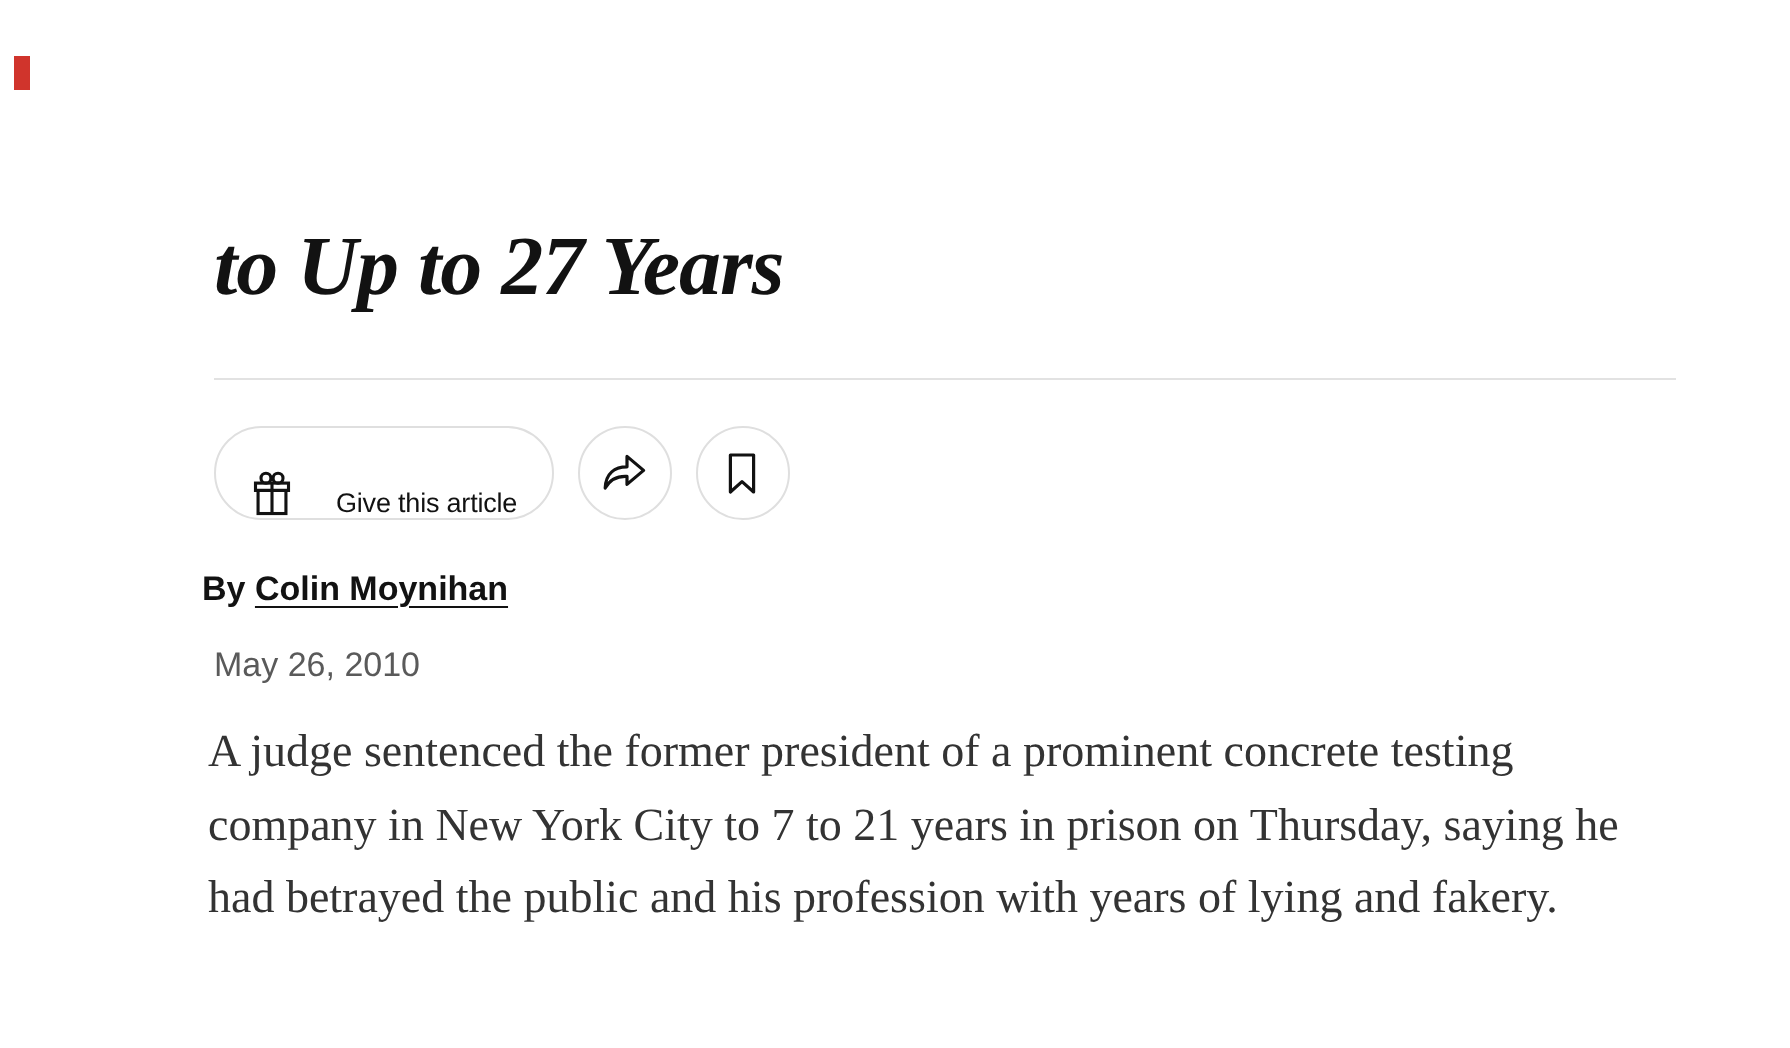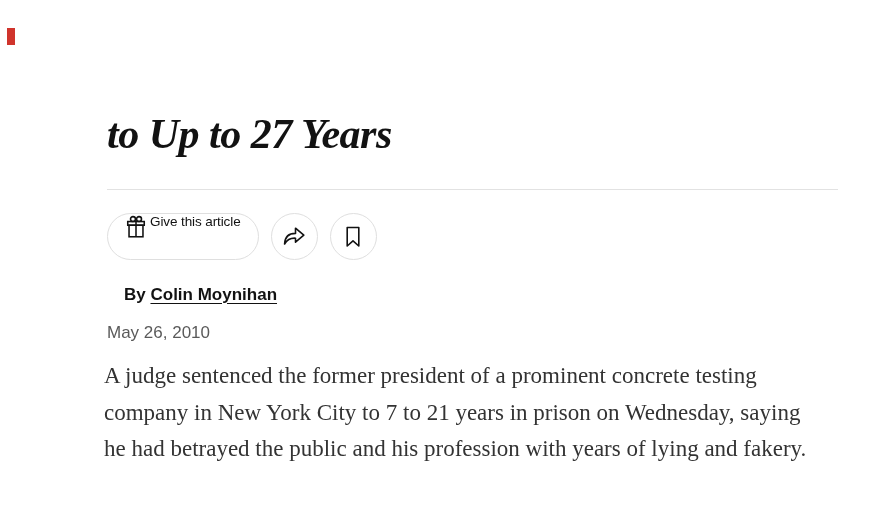--- a/index.html
+++ b/index.html
@@ -38,22 +38,22 @@
   }
   .toolbar {
     position: absolute;
     left: 107px; top: 213px;
     display: flex;
     align-items: center;
     gap: 12px;
   }
   .pill-btn {
     display: inline-flex;
-    align-items: flex-start;
-    gap: 3px;
+    align-items: flex-end;
+    gap: 21px;
     height: 47px;
     padding: 0 17px;
     border: 1px solid #dfdfdf;
     border-radius: 24px;
     background: #ffffff;
     cursor: pointer;
     color: #121212;
   }
   .pill-btn .label {
     font-size: 13.5px;
@@ -69,21 +69,21 @@
     width: 47px; height: 47px;
     border: 1px solid #dfdfdf;
     border-radius: 50%;
     background: #ffffff;
     cursor: pointer;
     color: #121212;
   }
   .icon { display: inline-flex; align-items: center; justify-content: center; }
   .byline {
     position: absolute;
-    left: 124px; top: 285px;
+    left: 101px; top: 285px;
     font-size: 17px;
     font-weight: 700;
     color: #121212;
   }
   .byline .author {
     text-decoration: underline;
     text-underline-offset: 3px;
     cursor: pointer;
     color: #121212;
   }
@@ -149,15 +149,15 @@
 
   </div>
 
   <div class="byline">
     <span>By</span>
     <span class="author">Colin Moynihan</span>
   </div>
 
   <div class="pub-date">May 26, 2010</div>
 
-  <p class="body-text">A judge sentenced the former president of a prominent concrete testing company in New York City to 7 to 21 years in prison on Wednesday, saying he had betrayed the public and his profession with years of lying and fakery.</p>
+  <p class="body-text">A judge sentenced the former president of a prominent concrete testing company in New York City to 7 to 21 years in prison on Thursday, saying he had betrayed the public and his profession with years of lying and fakery.</p>
 
 </div>
 
 </body></html>

